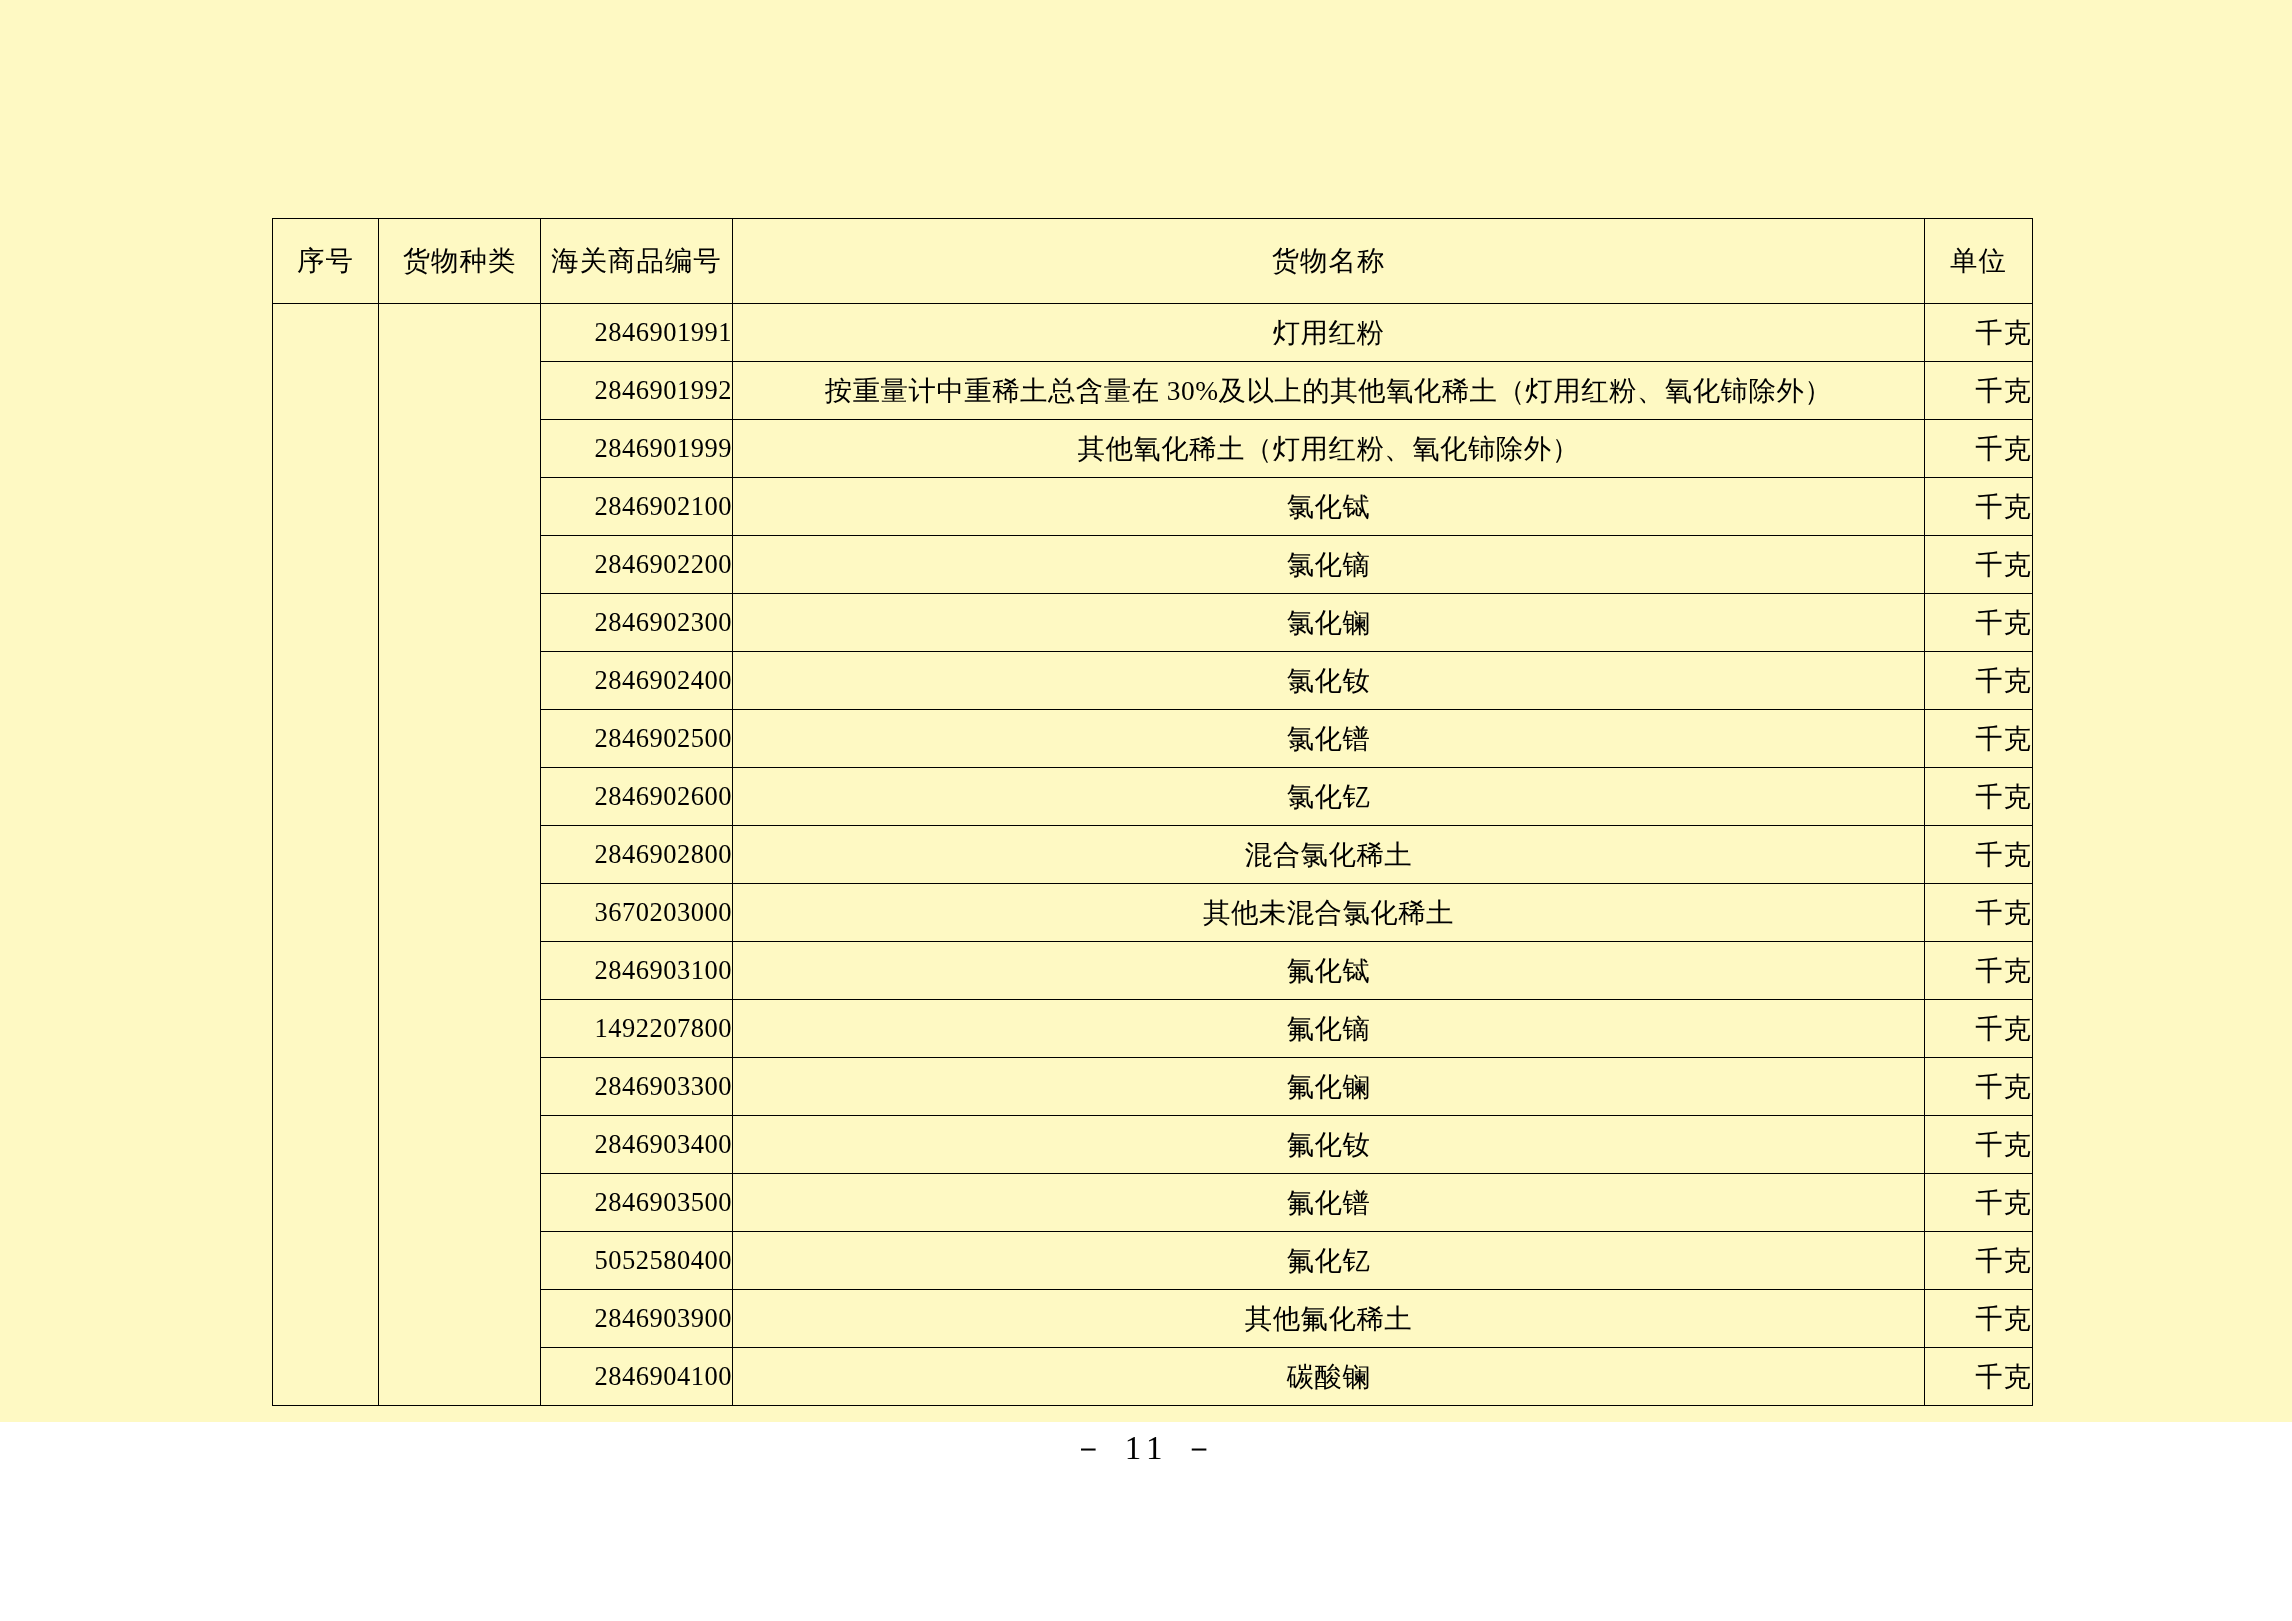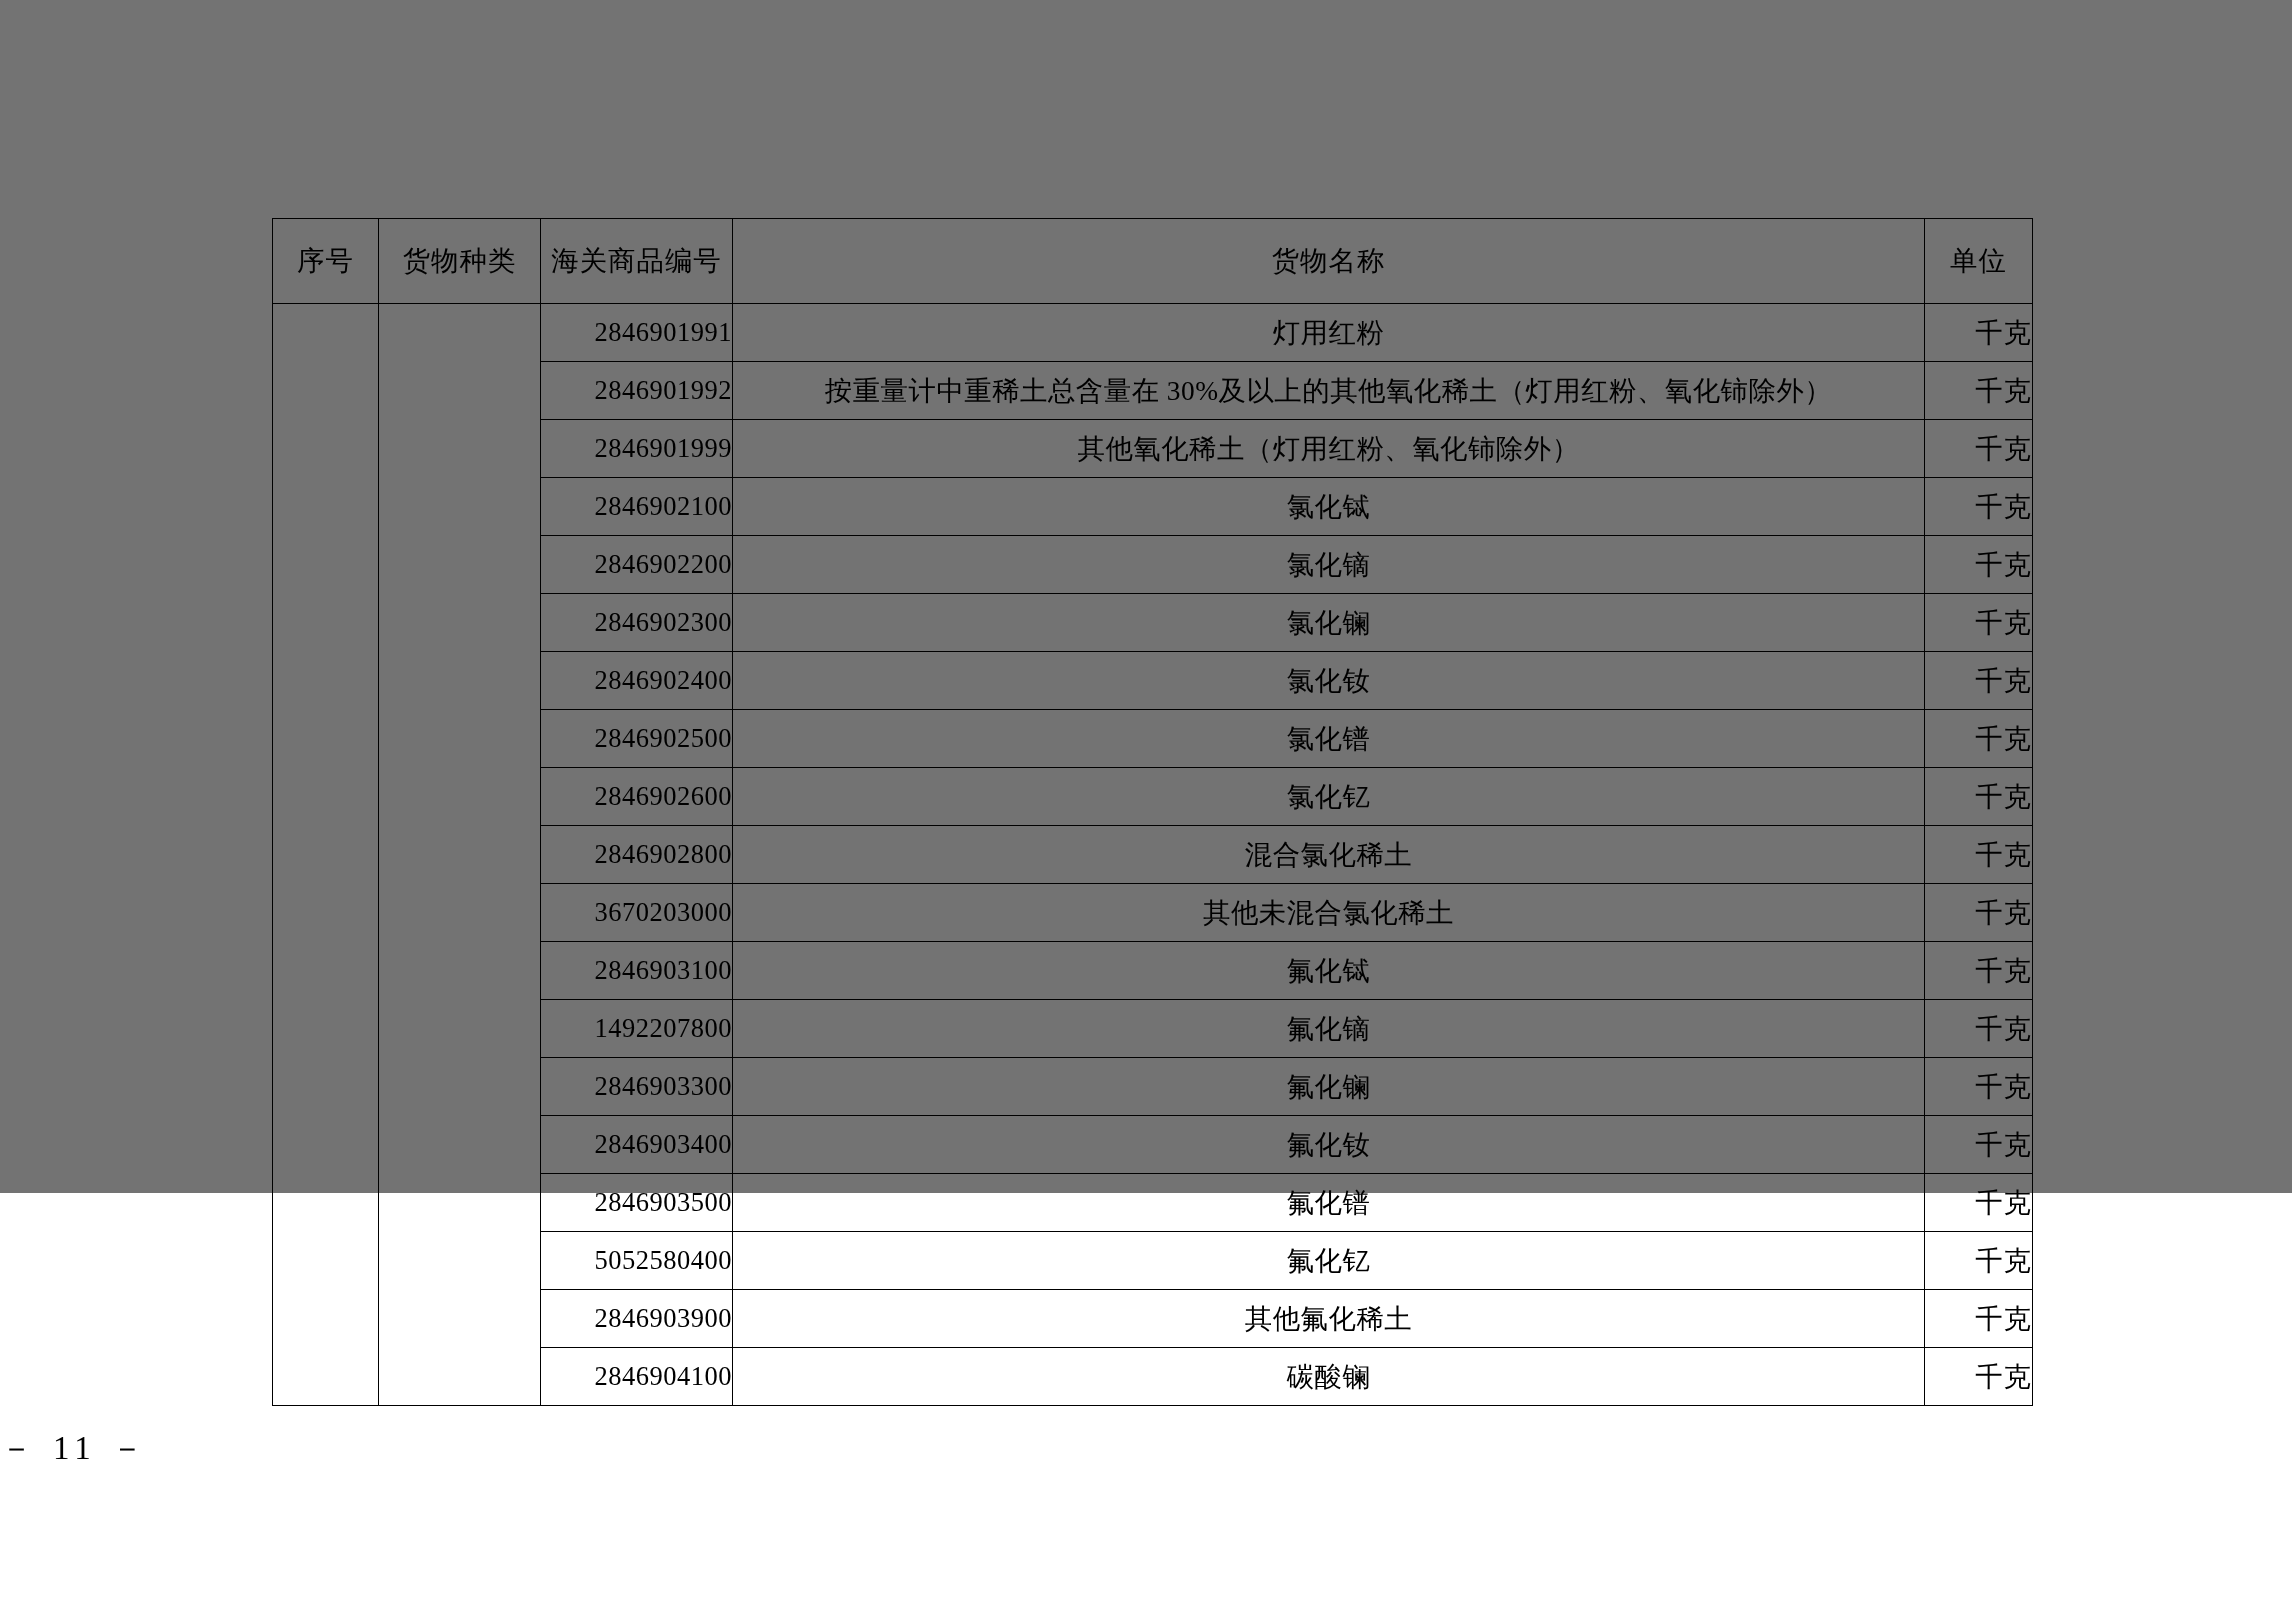--- a/index.html
+++ b/index.html
@@ -12,22 +12,22 @@
     height: 1621px;
     font-family: "Liberation Serif", "DejaVu Serif", serif;
     color: #000000;
     position: relative;
   }
   .page {
     position: absolute;
     left: 0;
     top: 0;
     width: 2293px;
-    height: 1193px;
-    background: #737373;
+    height: 1422px;
+    background: #fef9c3;
   }
   .table-wrap {
     position: absolute;
     left: 272px;
     top: 218px;
     width: 1759px;
   }
   table.goods {
     border-collapse: collapse;
     width: 1759px;
@@ -70,21 +70,21 @@
     letter-spacing: 1px;
   }
   td.seq, td.kind {
     text-align: center;
   }
   .footer {
     position: absolute;
     left: 0;
     top: 1426px;
     width: 2293px;
-    text-align: left;
+    text-align: center;
     font-size: 33px;
     letter-spacing: 5.9px;
   }
 </style>
 </head>
 <body>
 
 <div class="page">
 
   <div class="table-wrap">

